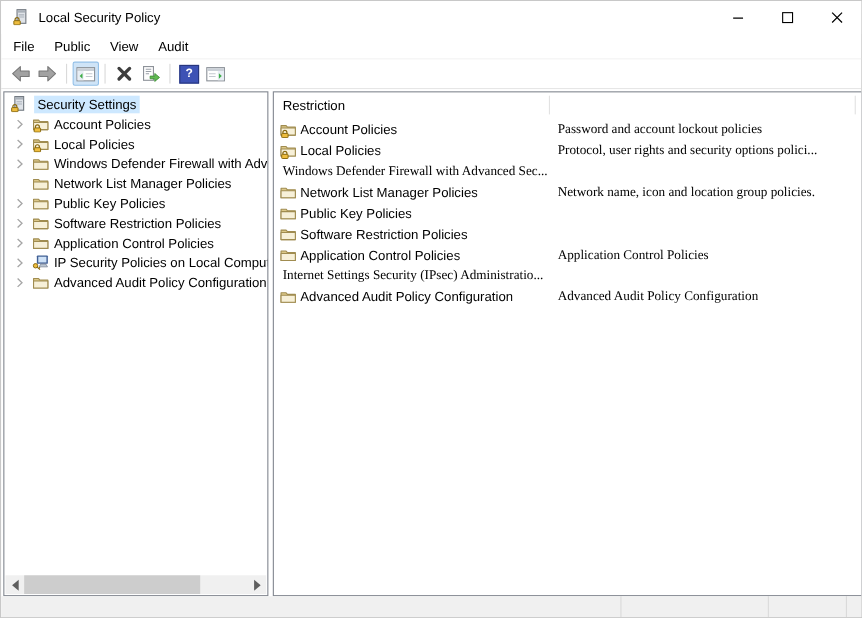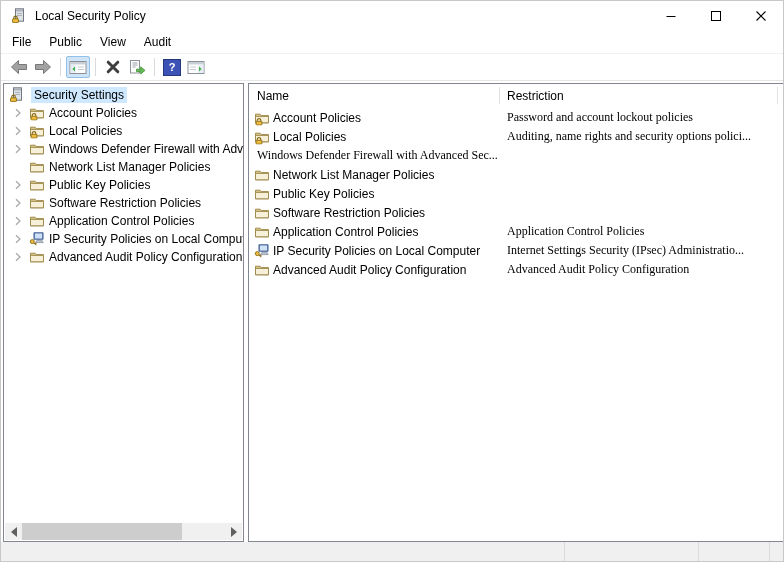--- a/index.html
+++ b/index.html
@@ -304,21 +304,20 @@
         </div>
       <div class="hs-thumb"></div>
       <div class="hs-btn hs-right">
           <span class="hs-arrow right"></span>
         </div>
     </div>
   </div>
 
   <div class="list-pane">
     <div class="lheader">
-      <span class="hname">Name</span>
       <span class="hdesc">Restriction</span>
       <span class="hsep s1"></span>
       <span class="hsep s2"></span>
     </div>
 
     <div class="lrow">
       <span class="namecell">
           <svg class="ic">
             <use href="#sym-folder-lock"></use>
           </svg>
@@ -326,32 +325,33 @@
         </span>
       <span class="desc">Password and account lockout policies</span>
     </div>
     <div class="lrow">
       <span class="namecell">
           <svg class="ic">
             <use href="#sym-folder-lock"></use>
           </svg>
           <span class="nm">Local Policies</span>
         </span>
-      <span class="desc">Auditing, name rights and security options polici...</span>
+      <span class="desc">Protocol, user rights and security options polici...</span>
     </div>
     <div class="lrow">
       <span class="desc">Windows Defender Firewall with Advanced Sec...</span>
     </div>
     <div class="lrow">
       <span class="namecell">
           <svg class="ic">
             <use href="#sym-folder"></use>
           </svg>
           <span class="nm">Network List Manager Policies</span>
         </span>
+      <span class="desc">Network name, icon and location group policies.</span>
     </div>
     <div class="lrow">
       <span class="namecell">
           <svg class="ic">
             <use href="#sym-folder"></use>
           </svg>
           <span class="nm">Public Key Policies</span>
         </span>
       <span class="desc"></span>
     </div>
@@ -367,26 +367,20 @@
     <div class="lrow">
       <span class="namecell">
           <svg class="ic">
             <use href="#sym-folder"></use>
           </svg>
           <span class="nm">Application Control Policies</span>
         </span>
       <span class="desc">Application Control Policies</span>
     </div>
     <div class="lrow">
-      <span class="namecell">
-          <svg class="ic">
-            <use href="#sym-ipsec"></use>
-          </svg>
-          <span class="nm">IP Security Policies on Local Computer</span>
-        </span>
       <span class="desc">Internet Settings Security (IPsec) Administratio...</span>
     </div>
     <div class="lrow">
       <span class="namecell">
           <svg class="ic">
             <use href="#sym-folder"></use>
           </svg>
           <span class="nm">Advanced Audit Policy Configuration</span>
         </span>
       <span class="desc">Advanced Audit Policy Configuration</span>

